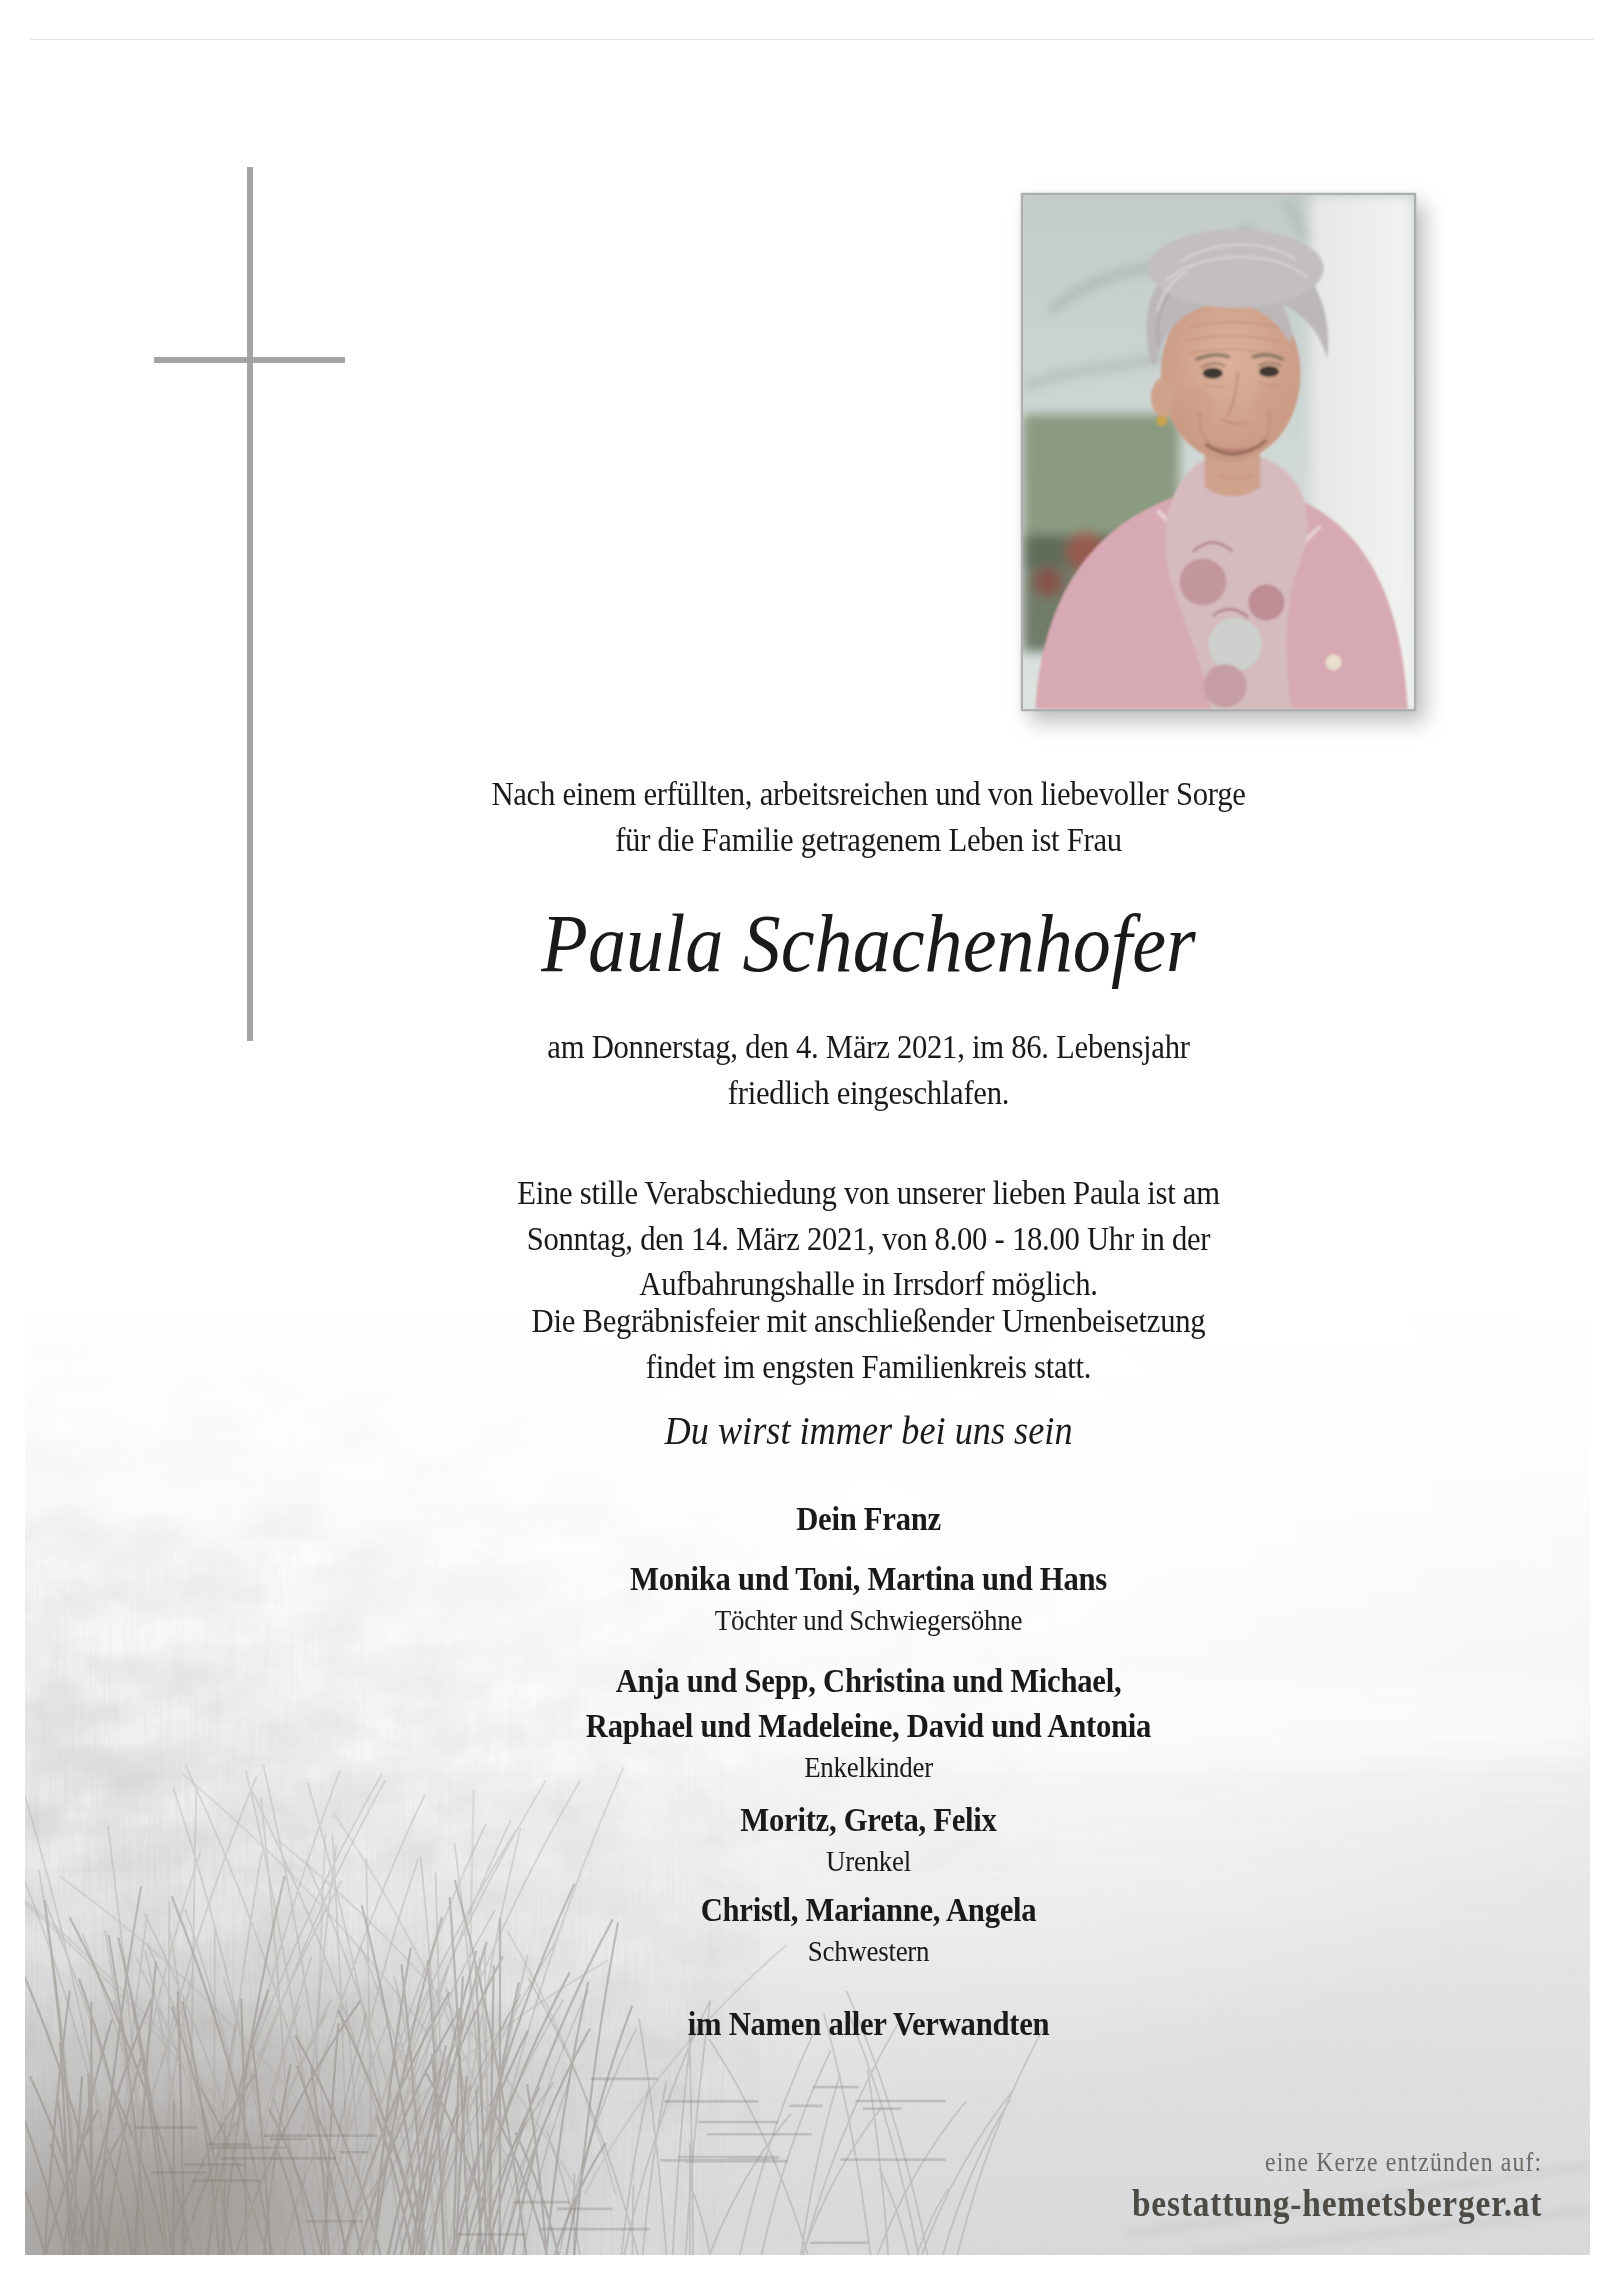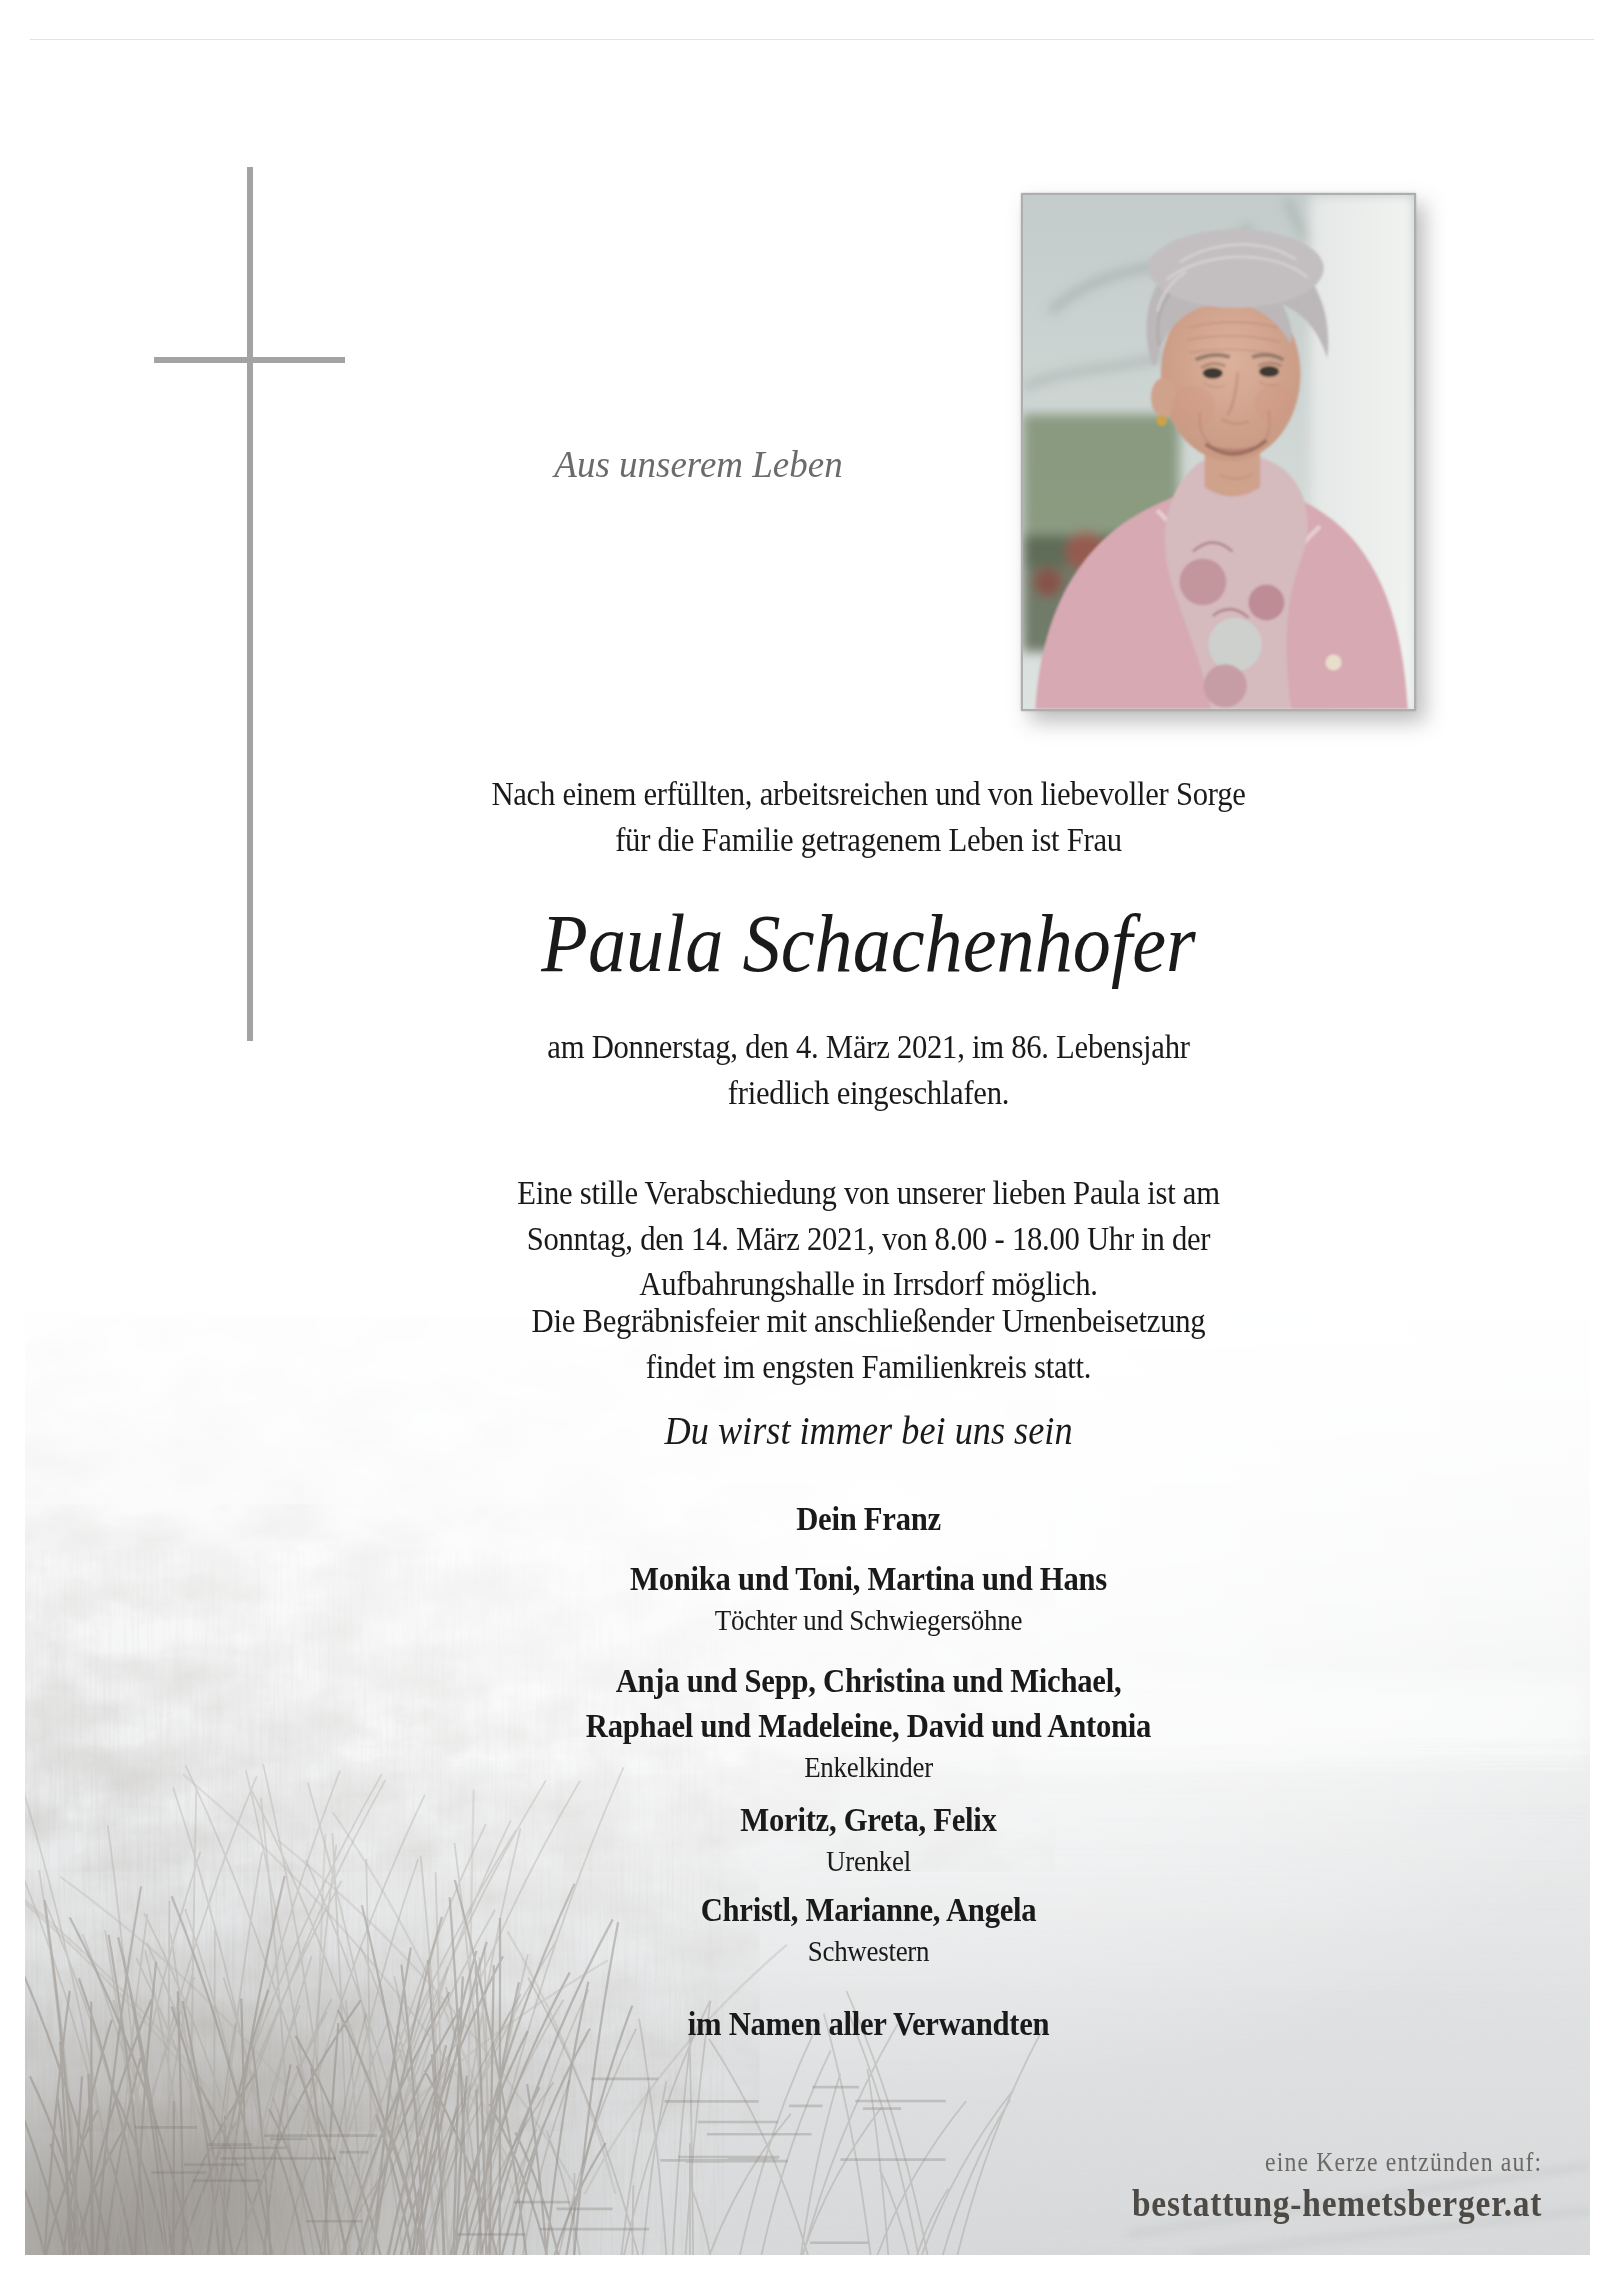--- a/index.html
+++ b/index.html
@@ -146,21 +146,20 @@
           <path d="M341.0,1150 q108.4,-143.5 309.7,-260.9 M322.5,1150 q4.5,-221.1 12.7,-401.9 M618.6,1150 q-117.8,-217.4 -336.4,-395.3 M421.5,1150 q17.7,-139.1 50.6,-252.8 M493.7,1150 q2.5,-248.5 7.2,-451.8 M376.3,1150 q-118.0,-195.0 -337.1,-354.5 M545.5,1150 q-70.5,-234.2 -201.5,-425.9 M624.8,1150 q78.9,-153.0 225.6,-278.2 M659.1,1150 q-42.2,-161.2 -120.5,-293.1 M561.1,1150 q-134.7,-257.7 -384.7,-468.6 M274.5,1150 q-127.5,-218.4 -364.2,-397.0 M284.7,1150 q-125.0,-211.7 -357.1,-385.0 " fill="none" stroke="#b3aea8" stroke-opacity="0.35" stroke-width="2.5"></path>
           <path d="M140.7,1125.9 h61.6 M218.0,1110.1 h129.2 M729.1,1108.6 h112.9 M784.5,1109.9 h55.8 M737.8,1113.5 h41.6 M935.3,1054.6 h42.7 M187.4,1135.0 h75.4 M313.5,1180.3 h63.3 M575.0,1189.1 h121.7 M926.8,1046.1 h101.2 M350.7,1103.3 h32.7 M709.2,1112.4 h120.4 M750.9,1069.5 h89.4 M482.6,1194.9 h76.1 M203.6,1094.8 h50.0 M876.5,1204.3 h64.8 M910.3,1111.6 h117.3 M266.5,1084.8 h126.5 M273.4,1088.4 h41.2 M760.2,1113.1 h91.4 M713.8,1046.4 h105.1 M853.0,1051.6 h37.2 M208.7,1098.3 h82.8 M593.7,1166.5 h62.3 M879.1,1030.6 h51.8 M177.4,1117.1 h67.6 M632.0,1021.3 h74.7 M122.8,1075.6 h69.3 M761.1,1083.2 h116.9 M545.5,1158.9 h62.4 " fill="none" stroke="#7d776f" stroke-opacity="0.3" stroke-width="3"></path>
         </g>
     </svg>
   </div>
 
   <div class="cross-v"></div>
   <div class="cross-h"></div>
 
   <div class="poem">
-    <div>Aus unserem Leben</div>
   </div>
 
   <div class="portrait">
     <svg viewBox="0 0 437 574" preserveAspectRatio="none" aria-hidden="true">
       <defs>
         <linearGradient id="skyG" x1="0" y1="0" x2="0" y2="1">
           <stop offset="0" stop-color="#c3cccb"></stop>
           <stop offset="1" stop-color="#dde3e0"></stop>
         </linearGradient>
         <linearGradient id="pillarG" x1="0" y1="0" x2="1" y2="0">

